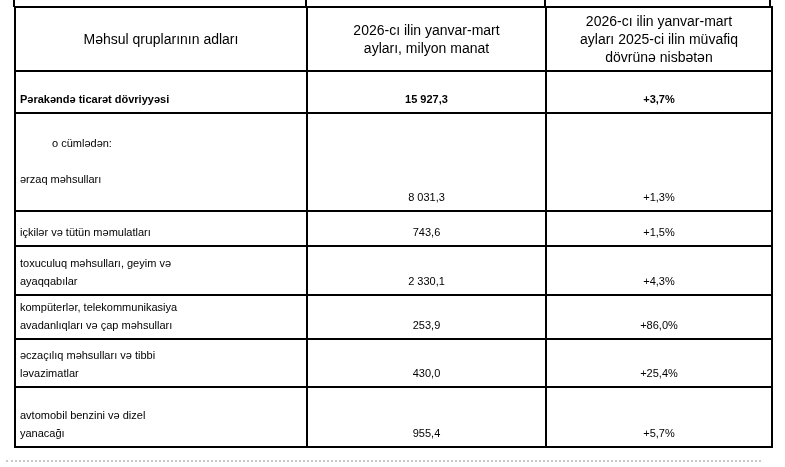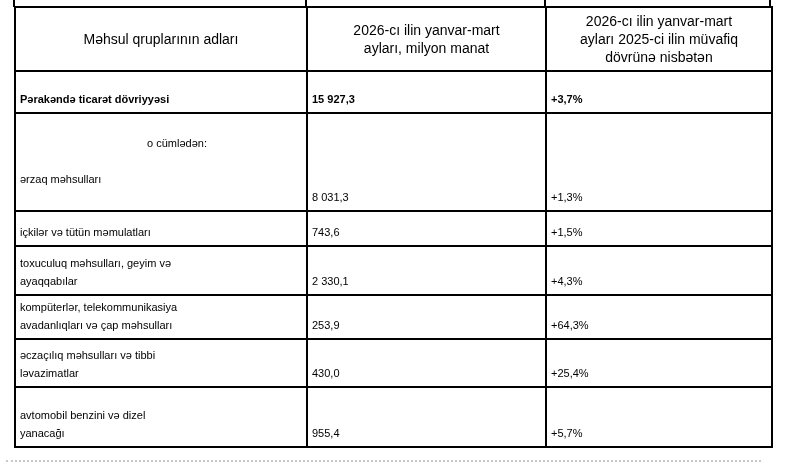--- a/index.html
+++ b/index.html
@@ -46,24 +46,24 @@
   tbody tr:nth-child(6) { height: 48px; }
   tbody tr:nth-child(7) { height: 60px; }
   tbody tr:nth-child(8) { height: 47px; }
   tbody tr:nth-child(9) { height: 30px; }
   td.label {
     text-align: left;
     padding-left: 6px;
     white-space: pre-line;
   }
   td.num {
-    text-align: left;
+    text-align: center;
   }
   tr.total td { font-weight: bold; }
-  .note-line { padding-left: 32px; white-space: nowrap; text-align: center; }
+  .note-line { padding-left: 32px; white-space: nowrap; }
   
   .tick {
     position: absolute;
     top: 0;
     width: 2px;
     height: 7px;
     background: #000000;
   }
   .dotted-artifact {
     position: absolute;
@@ -116,21 +116,21 @@
       <tr>
         <td class="label">toxuculuq məhsulları, geyim və
 ayaqqabılar</td>
         <td class="num">2 330,1</td>
         <td class="num">+4,3%</td>
       </tr>
       <tr>
         <td class="label">kompüterlər, telekommunikasiya
 avadanlıqları və çap məhsulları</td>
         <td class="num">253,9</td>
-        <td class="num">+64,3%</td>
+        <td class="num">+86,0%</td>
       </tr>
       <tr>
         <td class="label">əczaçılıq məhsulları və tibbi
 ləvazimatlar</td>
         <td class="num">430,0</td>
         <td class="num">+25,4%</td>
       </tr>
       <tr>
         <td class="label">avtomobil benzini və dizel
 yanacağı</td>

